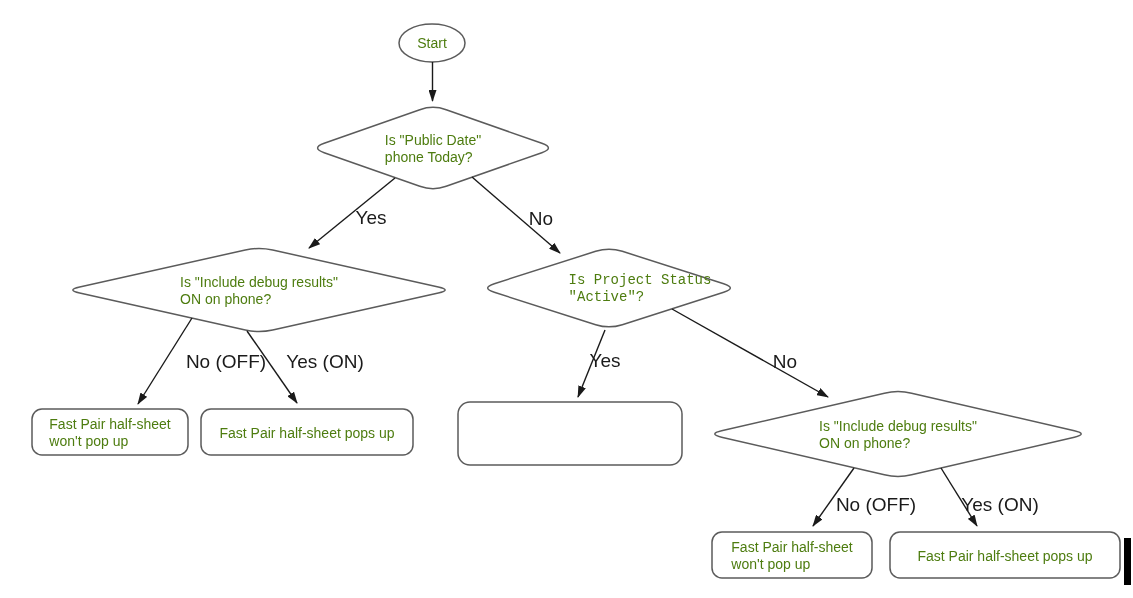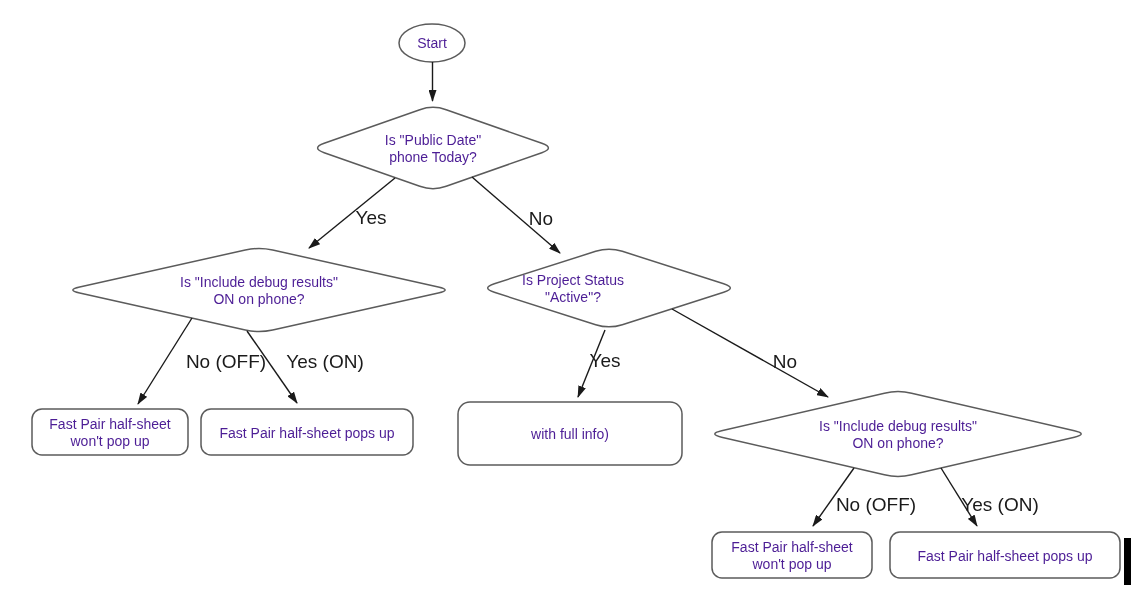--- a/index.html
+++ b/index.html
@@ -3,22 +3,22 @@
 <meta charset="utf-8">
 <style>
   html,body { margin:0; padding:0; background:#ffffff; }
   .canvas {
     position:relative; width:1133px; height:598px; background:#ffffff;
     font-family:"Liberation Sans", sans-serif; overflow:hidden;
   }
   .layer { position:absolute; left:0; top:0; }
   .node-label {
     position:absolute; transform:translate(-50%,-50%);
-    text-align:center; font-size:14px; line-height:17px;
-    color:#4c1d95; white-space:nowrap;
+    text-align:left; font-size:14px; line-height:17px;
+    color:#4d7c0f; white-space:nowrap;
   }
   .node-label span { display:block; }
   .edge-label {
     position:absolute; transform:translate(-50%,-50%);
     font-size:19px; line-height:16px; color:#1a1a1a; white-space:nowrap;
   }
   .cursor-bar { position:absolute; left:1124px; top:538px; width:7px; height:47px; background:#000000; }
   svg .shape { fill:#ffffff; stroke:#5b5b5b; stroke-width:1.5; }
   svg .edge  { stroke:#1a1a1a; stroke-width:1.4; fill:none; }
 </style>
@@ -68,41 +68,40 @@
   <div class="node-label" style="left:433px; top:149px;">
     <span>Is "Public Date"</span>
     <span>phone Today?</span>
   </div>
 
   <div class="node-label" style="left:259px; top:291px;">
     <span>Is "Include debug results"</span>
     <span>ON on phone?</span>
   </div>
 
-  <div class="node-label" style="left:573px; top:289px;">
+  <div class="node-label" style="left:640px; top:289px;font-family:Liberation Mono, monospace;">
     <span>Is Project Status</span>
     <span>"Active"?</span>
   </div>
 
   <div class="node-label" style="left:898px; top:435px;">
     <span>Is "Include debug results"</span>
     <span>ON on phone?</span>
   </div>
 
   <div class="node-label" style="left:110px; top:433px;">
     <span>Fast Pair half-sheet</span>
     <span>won't pop up</span>
   </div>
 
   <div class="node-label" style="left:307px; top:433px;">
     <span>Fast Pair half-sheet pops up</span>
   </div>
 
   <div class="node-label" style="left:570px; top:434px;">
-    <span>with full info)</span>
   </div>
 
   <div class="node-label" style="left:792px; top:556px;">
     <span>Fast Pair half-sheet</span>
     <span>won't pop up</span>
   </div>
 
   <div class="node-label" style="left:1005px; top:556px;">
     <span>Fast Pair half-sheet pops up</span>
   </div>

